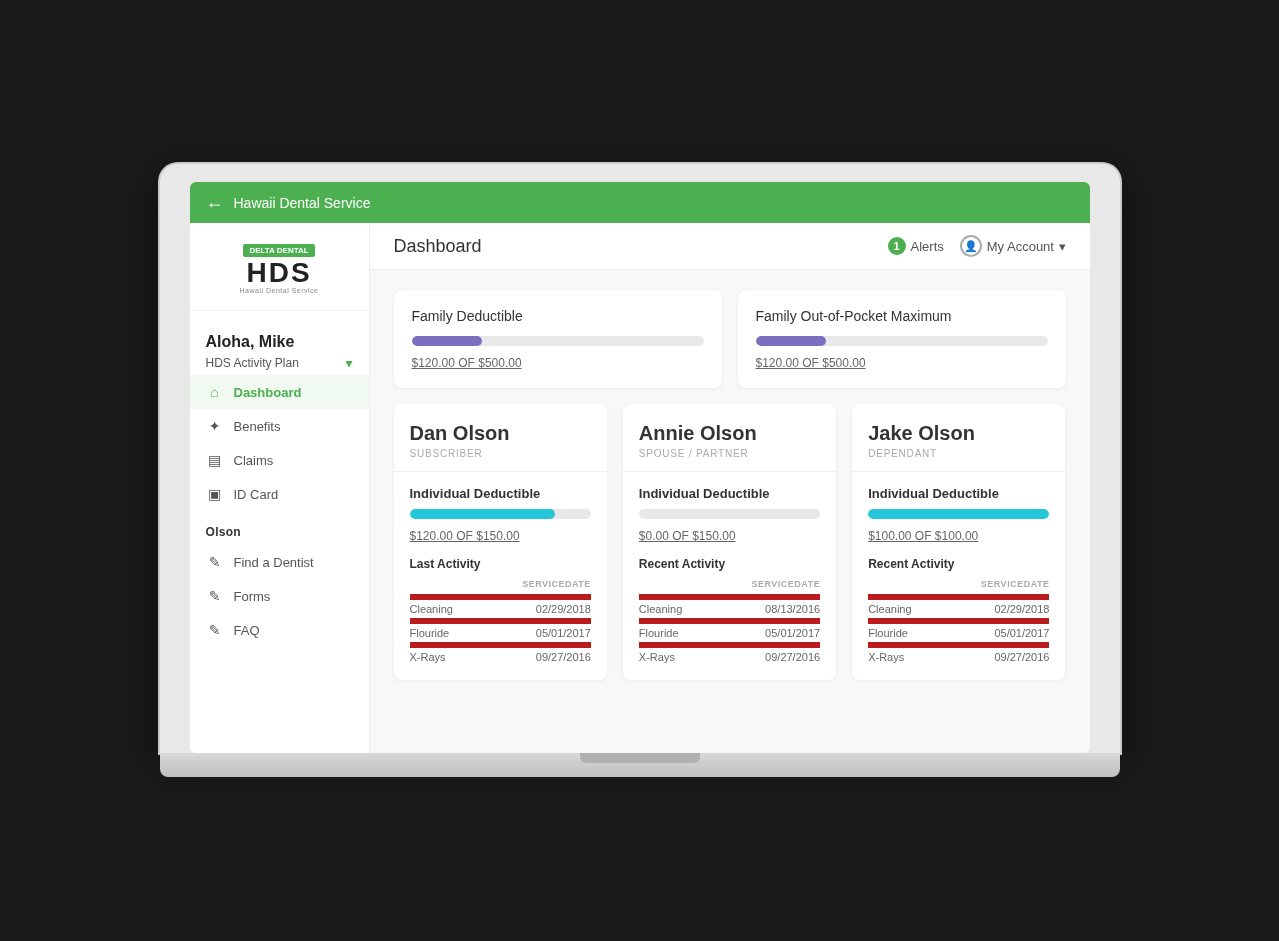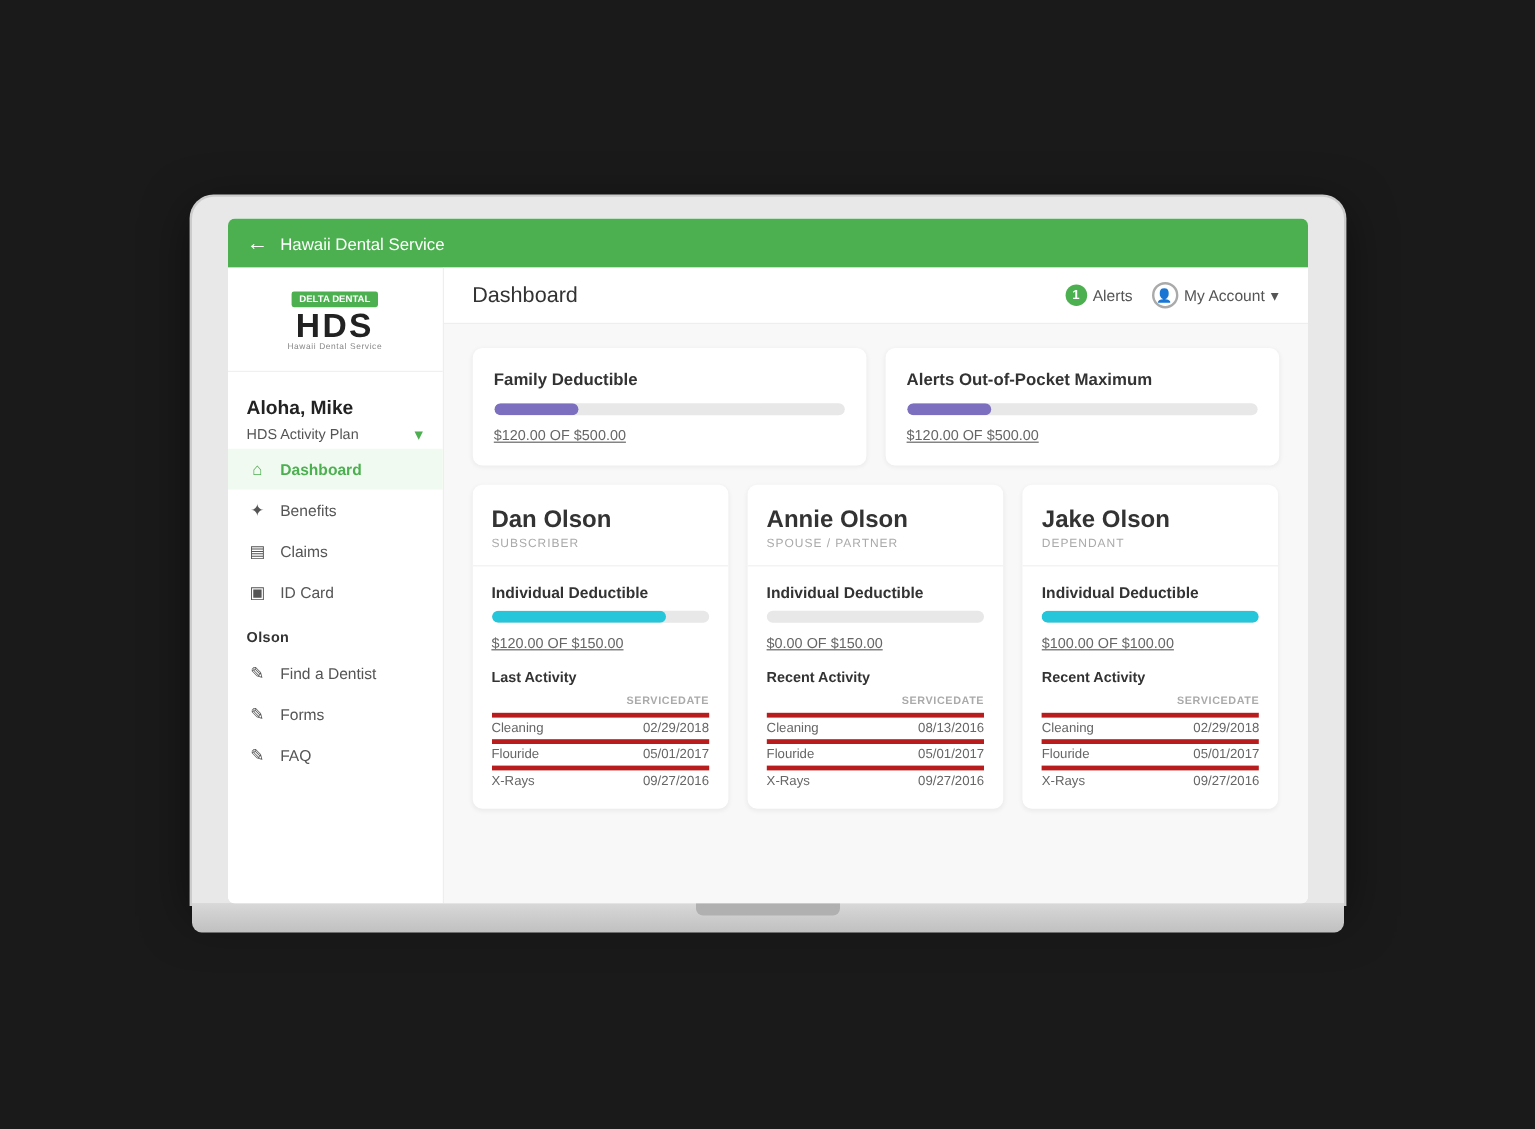--- a/index.html
+++ b/index.html
@@ -261,21 +261,21 @@
 
     .card {
       background: white;
       border-radius: 8px;
       padding: 18px;
       box-shadow: 0 1px 4px rgba(0,0,0,0.06);
     }
 
     .card-title {
       font-size: 14px;
-      font-weight: 700;
+      font-weight: 400;
       color: #333;
       margin-bottom: 12px;
     }
 
     .progress-bar-track {
       background: #e8e8e8;
       border-radius: 6px;
       height: 10px;
       margin-bottom: 10px;
       overflow: hidden;
@@ -371,21 +371,21 @@
       margin-bottom: 5px;
       text-transform: uppercase;
     }
 
     .activity-row {
       display: flex;
       justify-content: space-between;
       padding: 3px 0;
       font-size: 11px;
       color: #666;
-      border-top: 4px solid #b91c1c;
+      border-top: 6px solid #b91c1c;
     }
 
     .activity-row:first-child {
       border-top: none;
     }
   </style>
 </head>
 <body>
 
 <div class="laptop-outer">
@@ -470,21 +470,21 @@
             <div class="family-row">
               <div class="card">
                 <div class="card-title">Family Deductible</div>
                 <div class="progress-bar-track">
                   <div class="progress-bar-fill fill-purple" style="width: 24%"></div>
                 </div>
                 <div class="progress-label">$120.00 OF $500.00</div>
               </div>
 
               <div class="card">
-                <div class="card-title">Alerts Out-of-Pocket Maximum</div>
+                <div class="card-title">Family Out-of-Pocket Maximum</div>
                 <div class="progress-bar-track">
                   <div class="progress-bar-fill fill-purple" style="width: 24%"></div>
                 </div>
                 <div class="progress-label">$120.00 OF $500.00</div>
               </div>
             </div>
 
             <div class="members-row" id="members-container">
             <div class="member-card">
       <div class="member-header">

